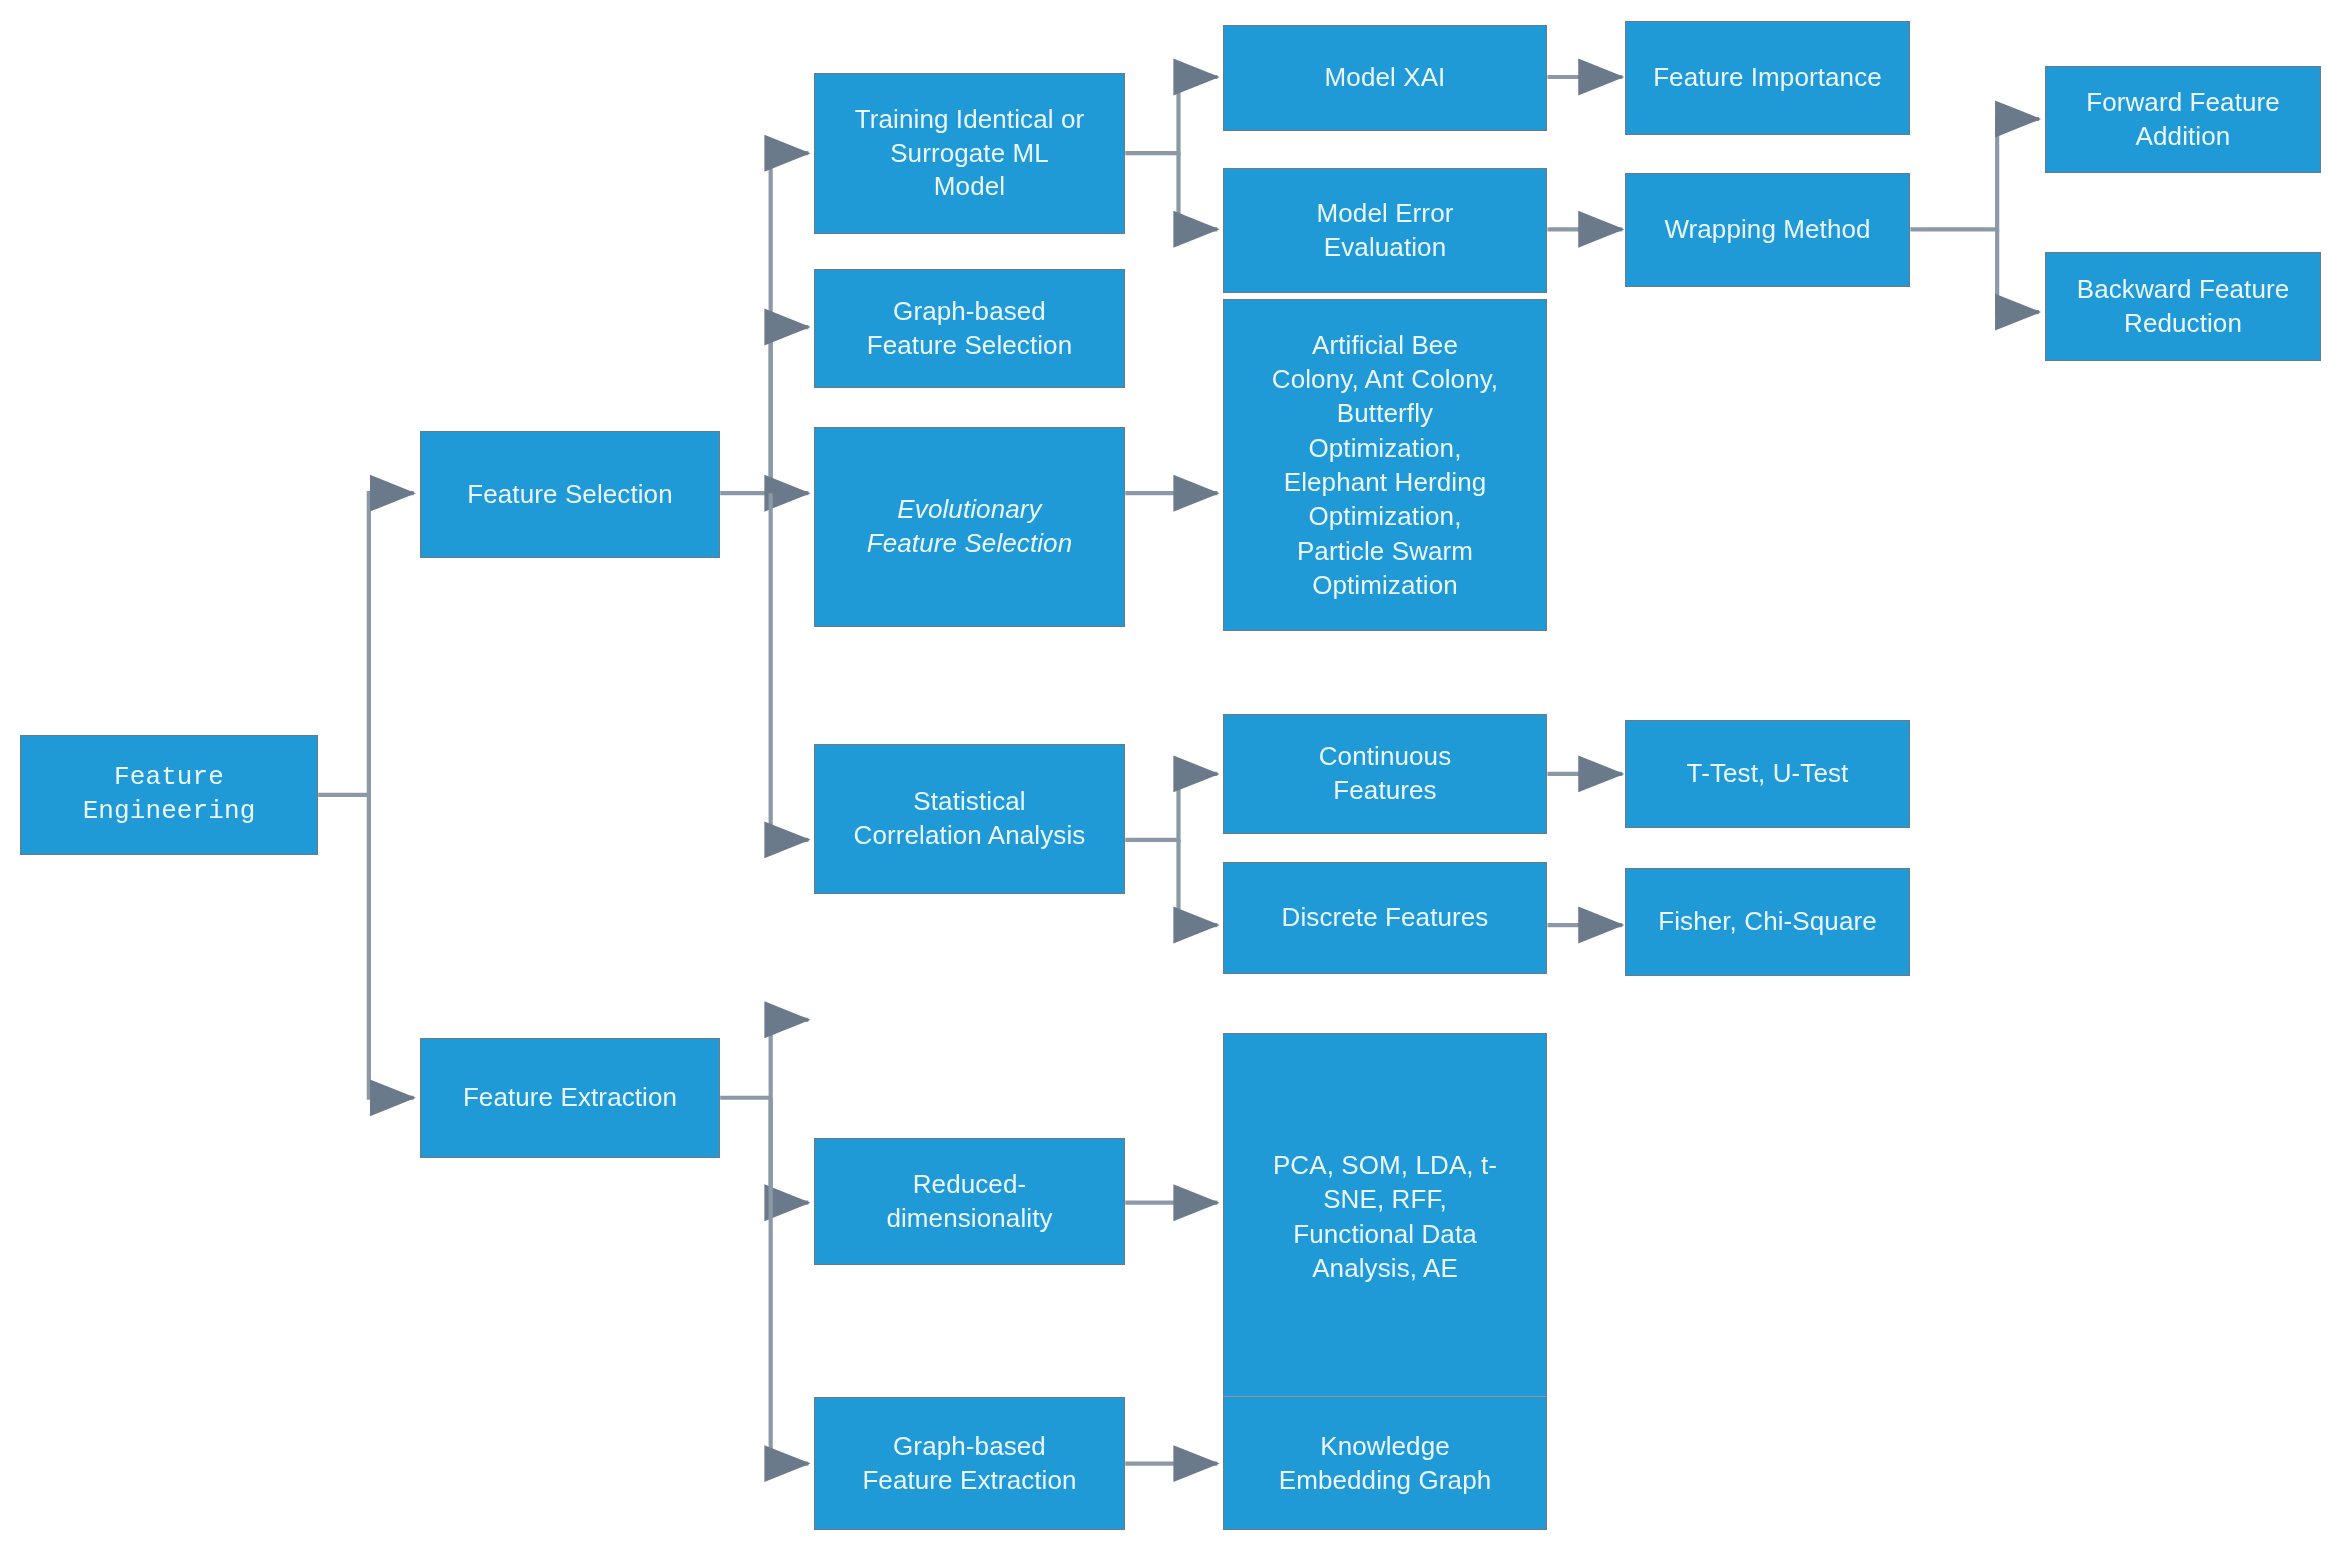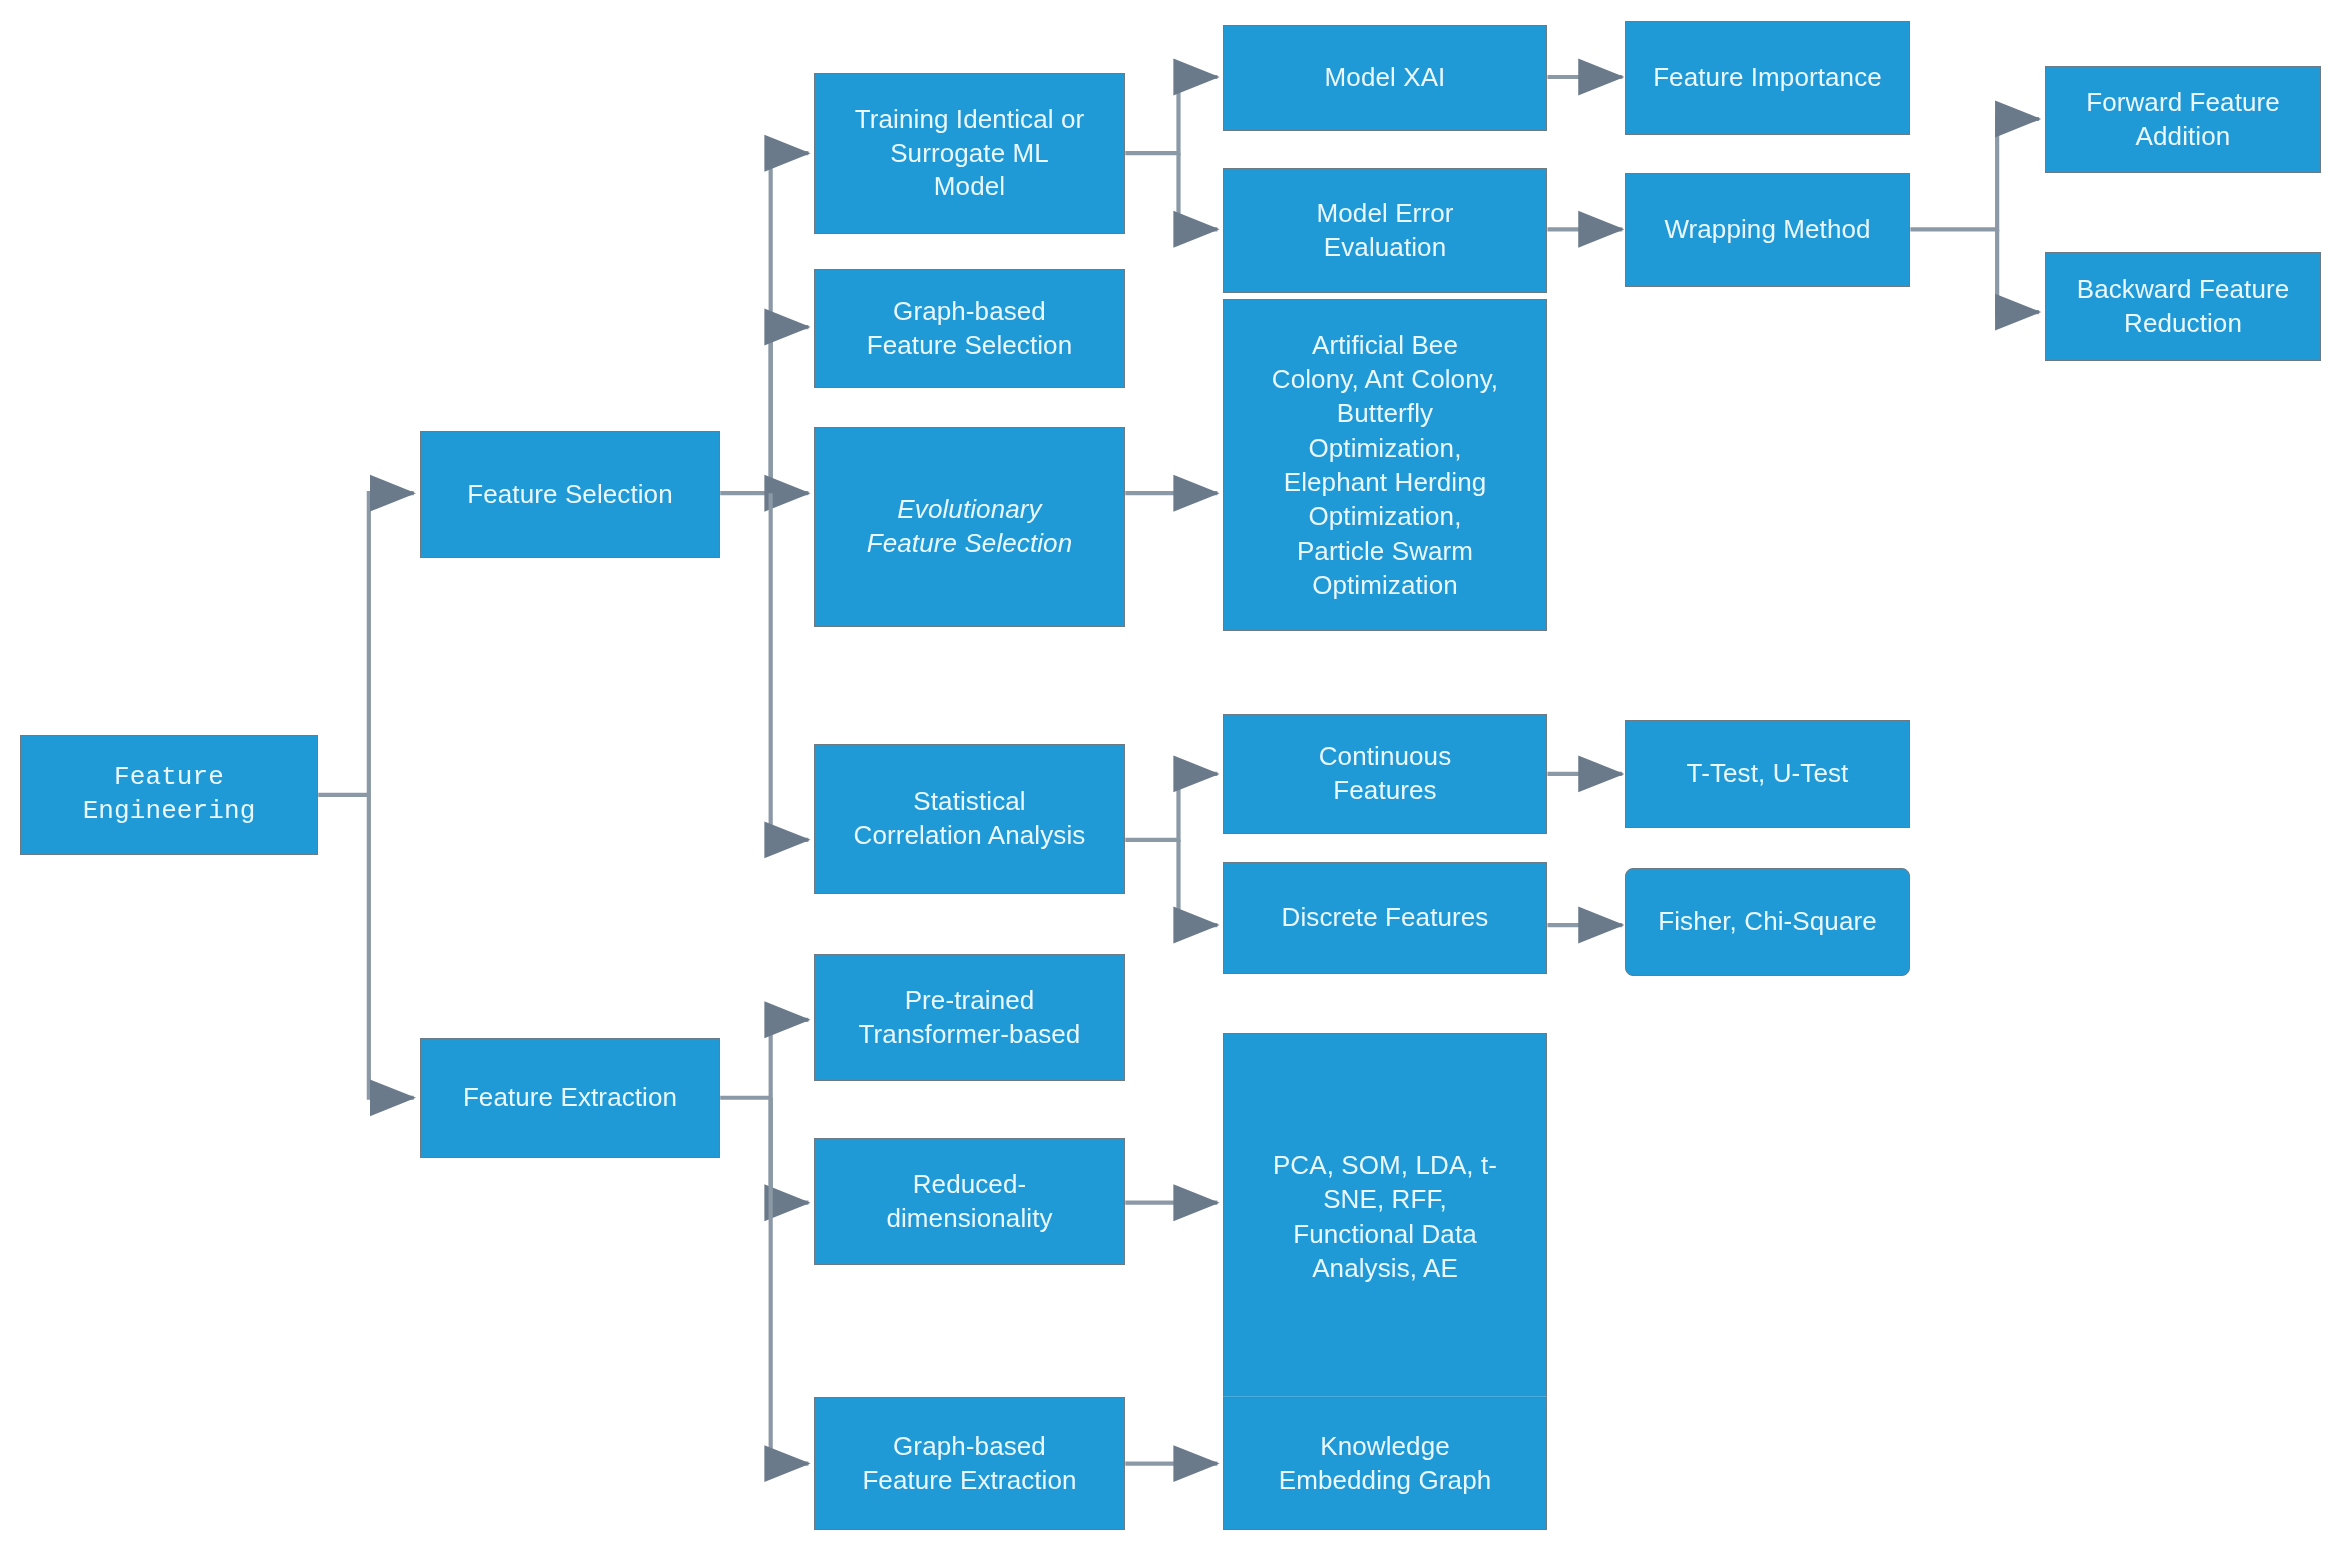--- a/index.html
+++ b/index.html
@@ -131,30 +131,28 @@
 Features</div>
 
   <div class="node" style="left:1223px; top:862px; width:324px; height:112px;">Discrete Features</div>
 
   <div class="node" style="left:1625px; top:21px; width:285px; height:114px;">Feature Importance</div>
 
   <div class="node" style="left:1625px; top:173px; width:285px; height:114px;">Wrapping Method</div>
 
   <div class="node" style="left:1625px; top:720px; width:285px; height:108px;">T-Test,  U-Test</div>
 
-  <div class="node" style="left:1625px; top:868px; width:285px; height:108px;border-radius:8px;">Fisher, Chi-Square</div>
+  <div class="node" style="left:1625px; top:868px; width:285px; height:108px;">Fisher, Chi-Square</div>
 
   <div class="node" style="left:2045px; top:66px; width:276px; height:107px;">Forward Feature
 Addition</div>
 
   <div class="node" style="left:2045px; top:252px; width:276px; height:109px;">Backward Feature
 Reduction</div>
 
-  <div class="node" style="left:814px; top:954px; width:311px; height:127px;">Pre-trained
-Transformer-based</div>
 
   <div class="node" style="left:814px; top:1138px; width:311px; height:127px;">Reduced-
 dimensionality</div>
 
   <div class="node dense" style="left:1223px; top:1033px; width:324px; height:367px;">PCA, SOM, LDA, t-
 SNE,  RFF,
 Functional Data
 Analysis, AE</div>
 
   <div class="node" style="left:814px; top:1397px; width:311px; height:133px;">Graph-based

